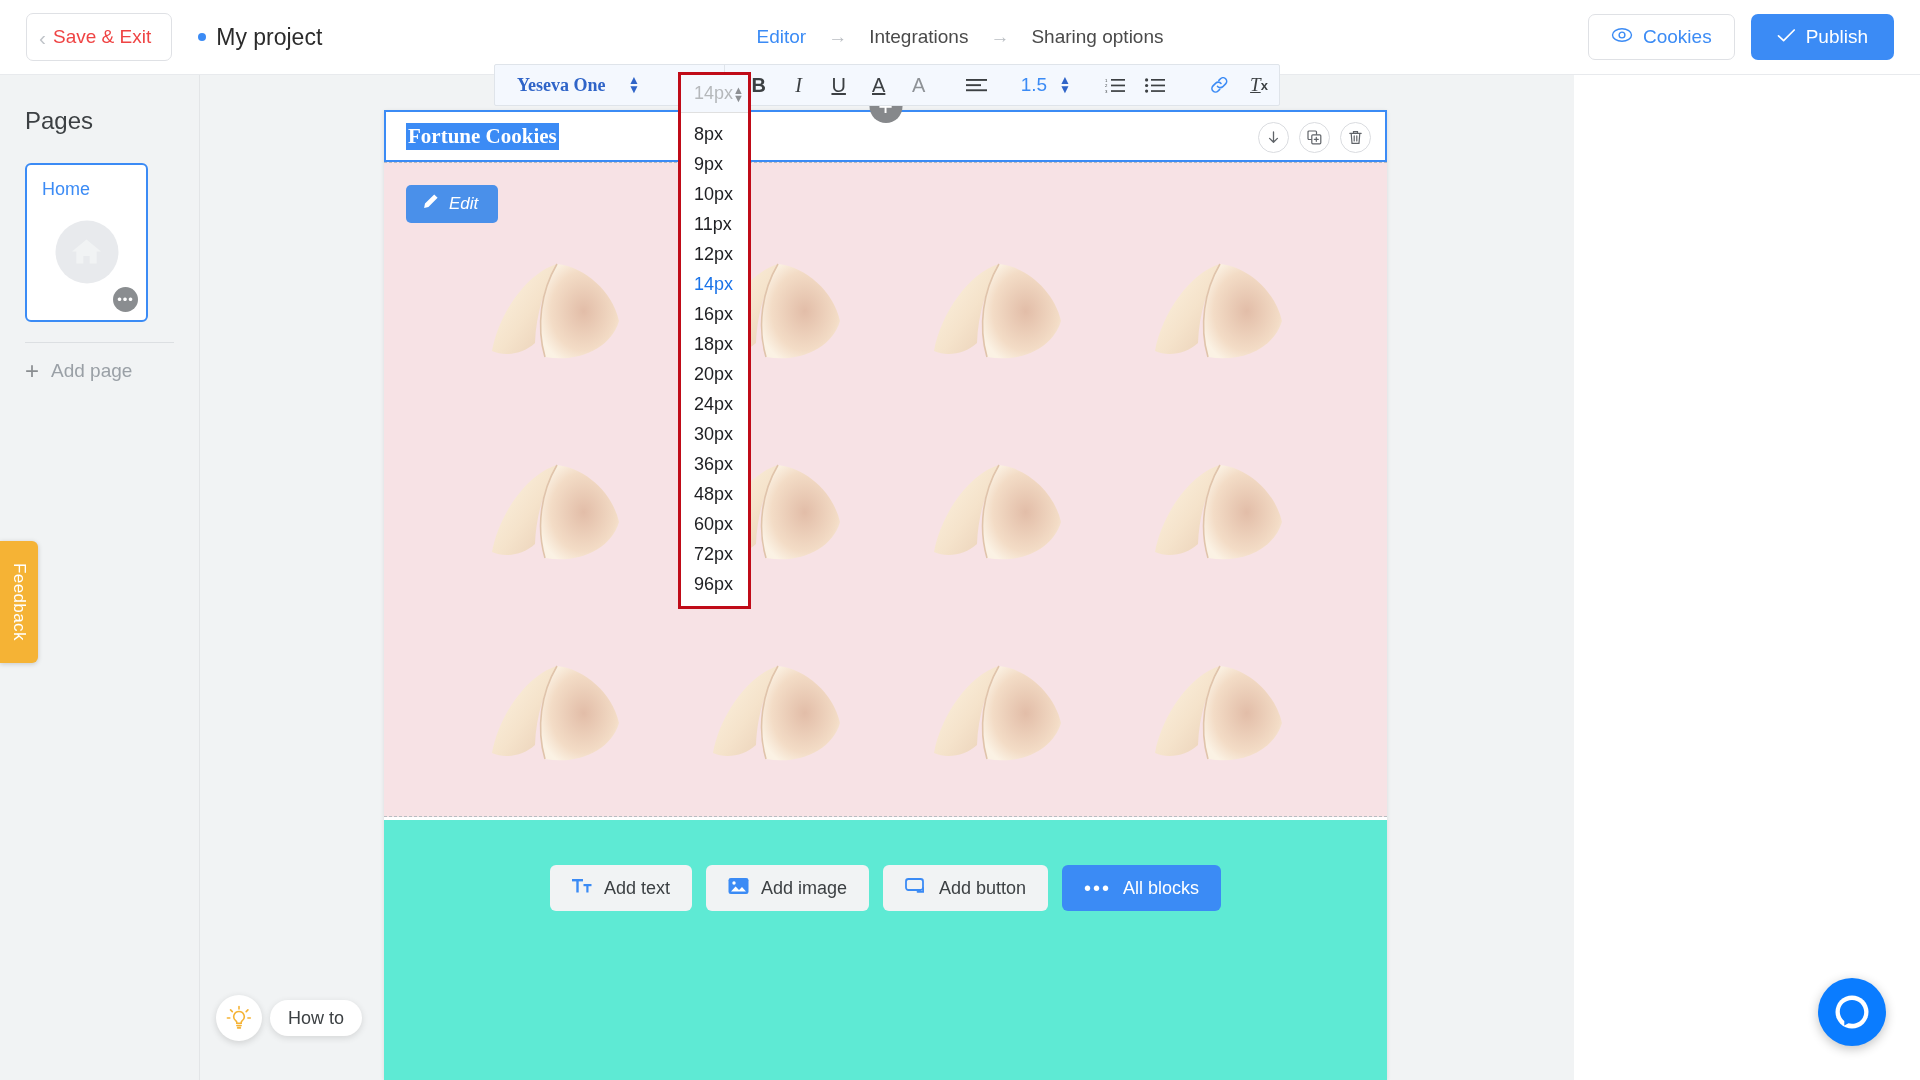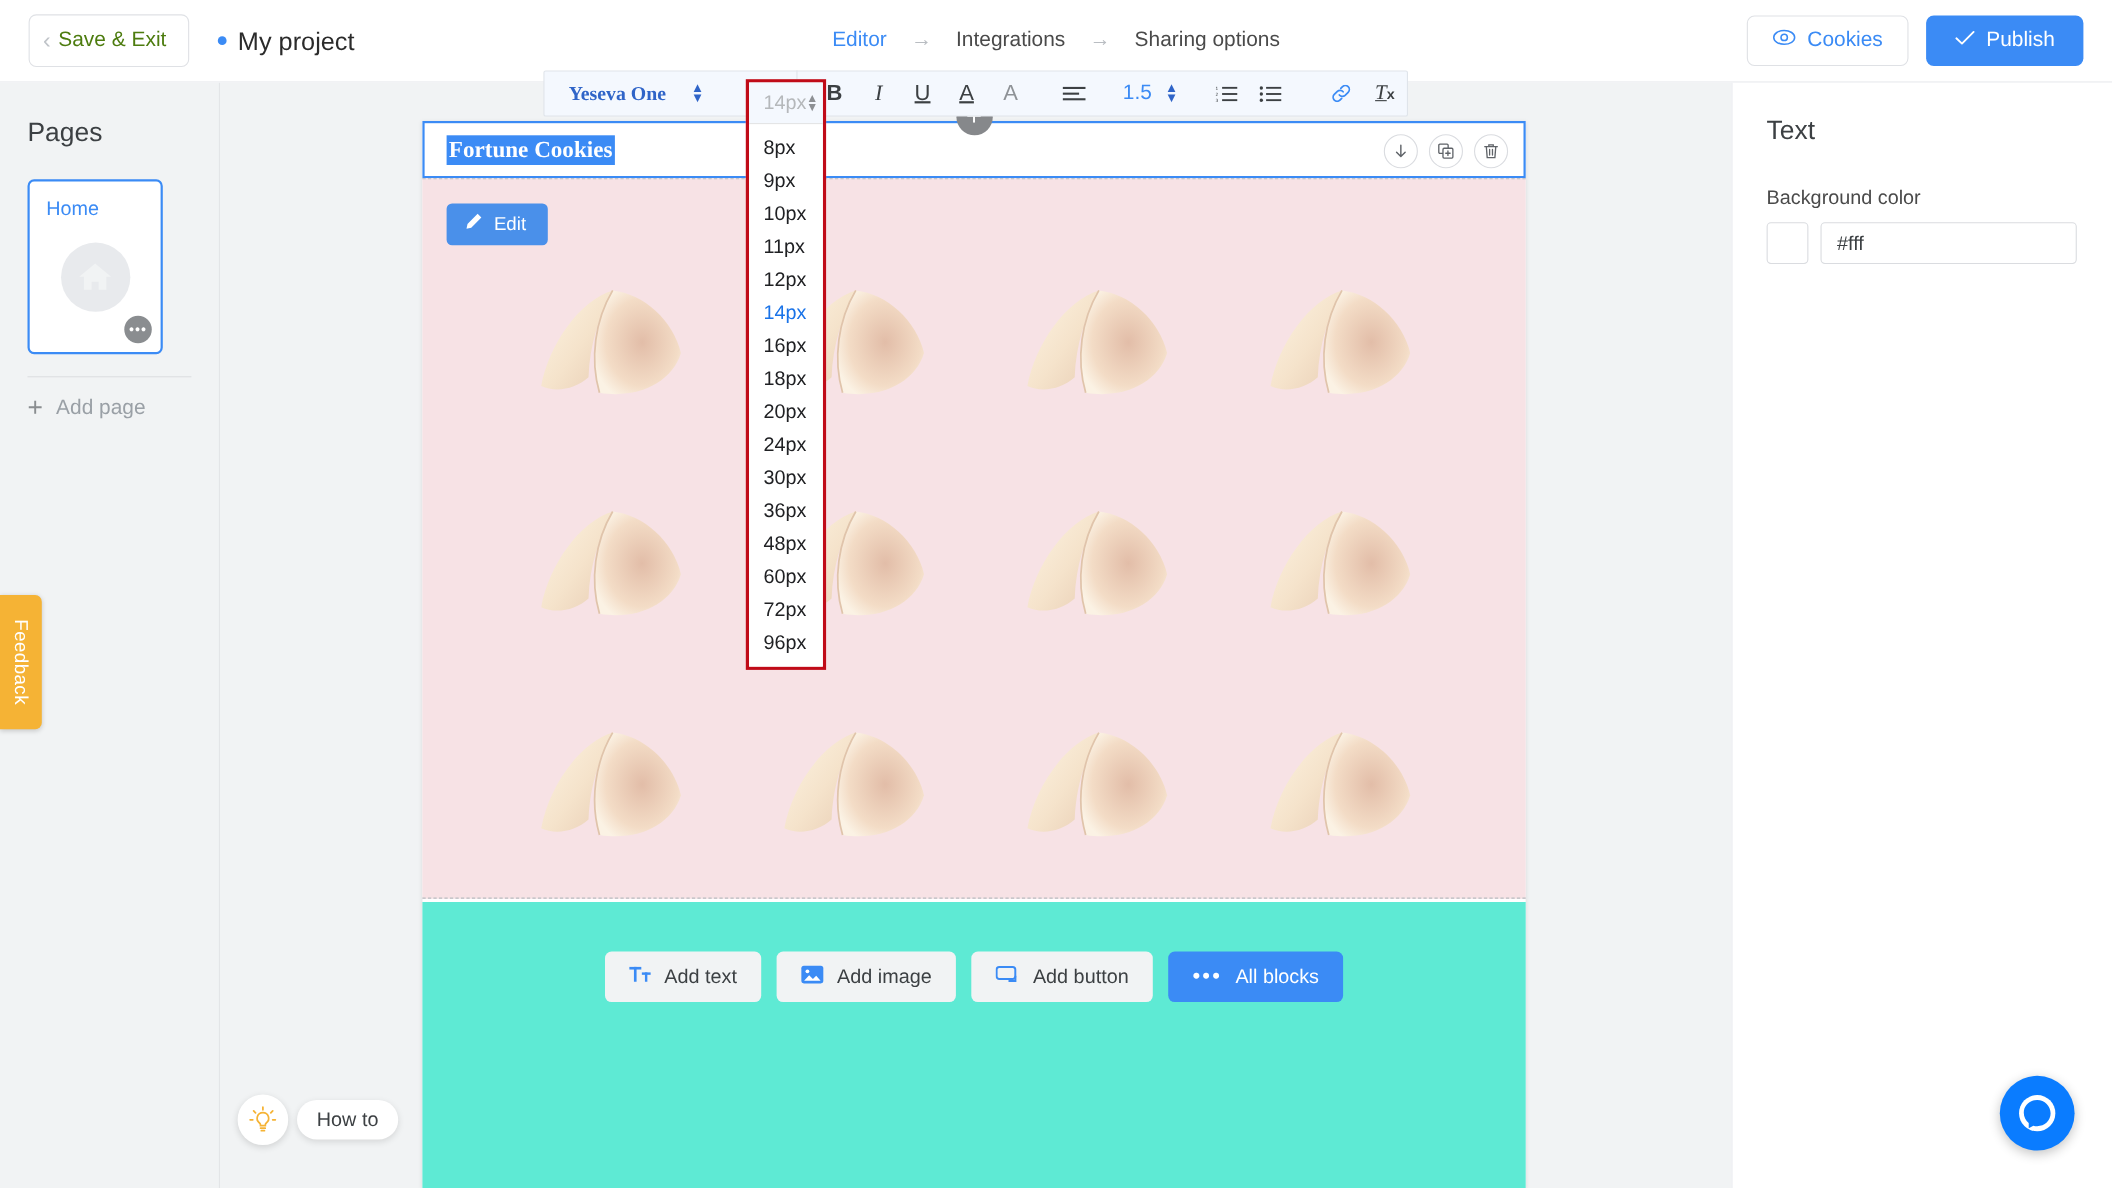--- a/index.html
+++ b/index.html
@@ -16,21 +16,21 @@
     position: absolute; top: 0; left: 0; width: 1920px; height: 75px;
     background: #ffffff; border-bottom: 1px solid #e8eaed;
     display: flex; align-items: center; z-index: 40;
   }
   .save-exit {
     margin-left: 26px; height: 48px; padding: 0 20px 0 12px;
     border: 1px solid #dfe1e5; border-radius: 7px; background: #fff;
     display: flex; align-items: center; gap: 7px; cursor: pointer;
   }
   .save-exit .chev { color: #c0c4c9; font-size: 21px; line-height: 1; font-weight: 300; }
-  .save-exit .lbl { color: #4d7c0f; font-size: 19px; }
+  .save-exit .lbl { color: #ef4444; font-size: 19px; }
   .proj { margin-left: 26px; display: flex; align-items: center; gap: 10px; }
   .proj .dot { width: 8px; height: 8px; border-radius: 50%; background: #3b8bf5; }
   .proj .nm { font-size: 23px; color: #2b2b2b; }
 
   .breadcrumb {
     position: absolute; left: 50%; transform: translateX(-50%);
     display: flex; align-items: center; gap: 22px;
   }
   .bc-item { font-size: 19px; color: #4a4a4a; cursor: pointer; white-space: nowrap; }
   .bc-item.active { color: #3b8bf5; }
@@ -135,20 +135,21 @@
   .plus-handle {
     position: absolute; left: 50%; top: -22px; transform: translateX(-50%);
     width: 33px; height: 33px; border-radius: 50%; background: #86888b;
     color: #fff; display: flex; align-items: center; justify-content: center;
     font-size: 25px; font-weight: 300; line-height: 1; cursor: pointer; z-index: 12;
   }
   .img-block {
     position: relative; margin-top: 0; height: 655px;
     background: #f7e2e5; border-top: 1px dashed #b8bcc0; border-bottom: 1px dashed #b8bcc0;
     overflow: hidden;
+    font-style: italic;
   }
   .edit-btn {
     position: absolute; left: 22px; top: 22px; height: 38px; padding: 0 20px 0 16px;
     background: #4a90ea; border-radius: 5px; color: #fff; font-size: 17px;
     display: flex; align-items: center; gap: 10px; cursor: pointer; z-index: 5;
   }
   .cookie-grid {
     position: absolute; inset: 0; padding: 50px 60px 0 60px;
     display: grid; grid-template-columns: repeat(4, 1fr); grid-template-rows: repeat(3, 1fr);
   }
@@ -484,28 +485,20 @@
         </div>
         <div class="tool-btn primary">
           <span style="font-size:20px;letter-spacing:2px;line-height:10px;">•••</span>
           <span>All blocks</span>
         </div>
       </div>
 
     </div>
   </div>
 
-  <div class="rightpanel">
-    <div class="rp-title">Text</div>
-    <div class="rp-label">Background color</div>
-    <div class="rp-color-row">
-      <div class="swatch"></div>
-      <div class="hexfield">#fff</div>
-    </div>
-  </div>
 
   <div class="text-toolbar">
     <div class="tt-font">
       <span class="fname">Yeseva One</span>
       <span class="spin">▲<br>▼</span>
     </div>
     <div class="tt-size-slot"></div>
     <div class="tt-sep"></div>
     <div class="tt-icons">
       <div class="ticon" style="font-weight:bold;font-size:20px;">B</div>

